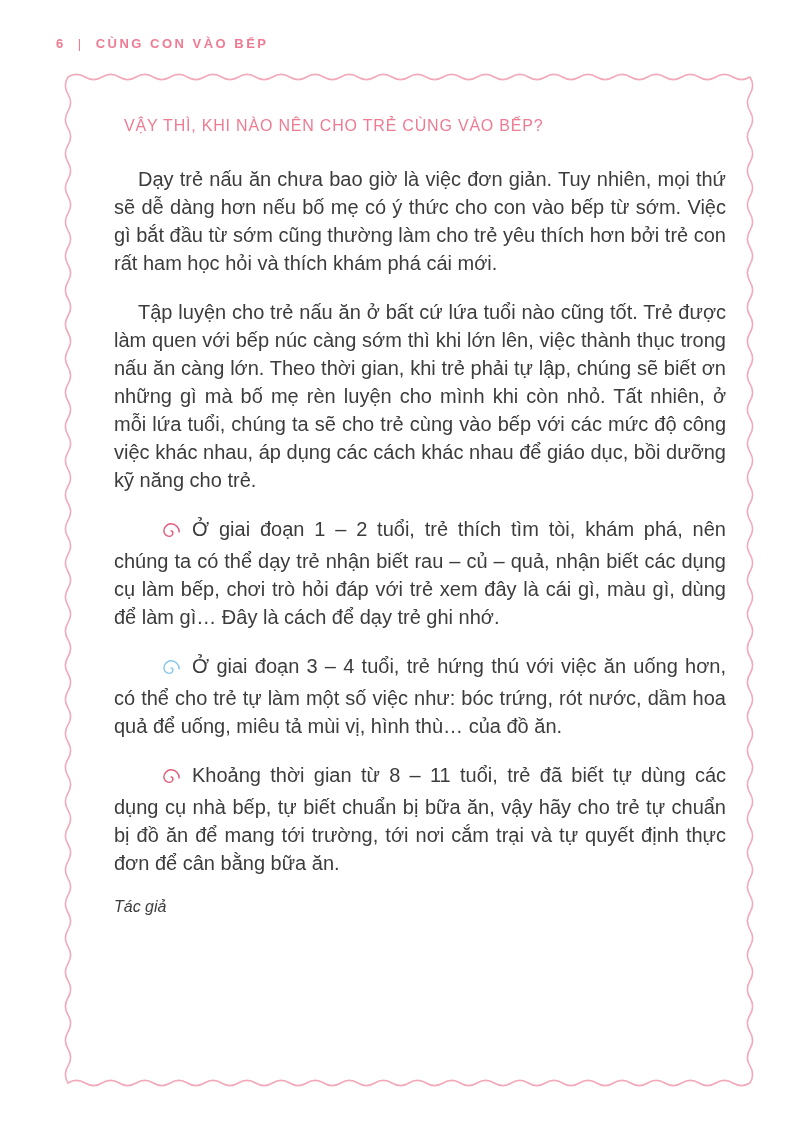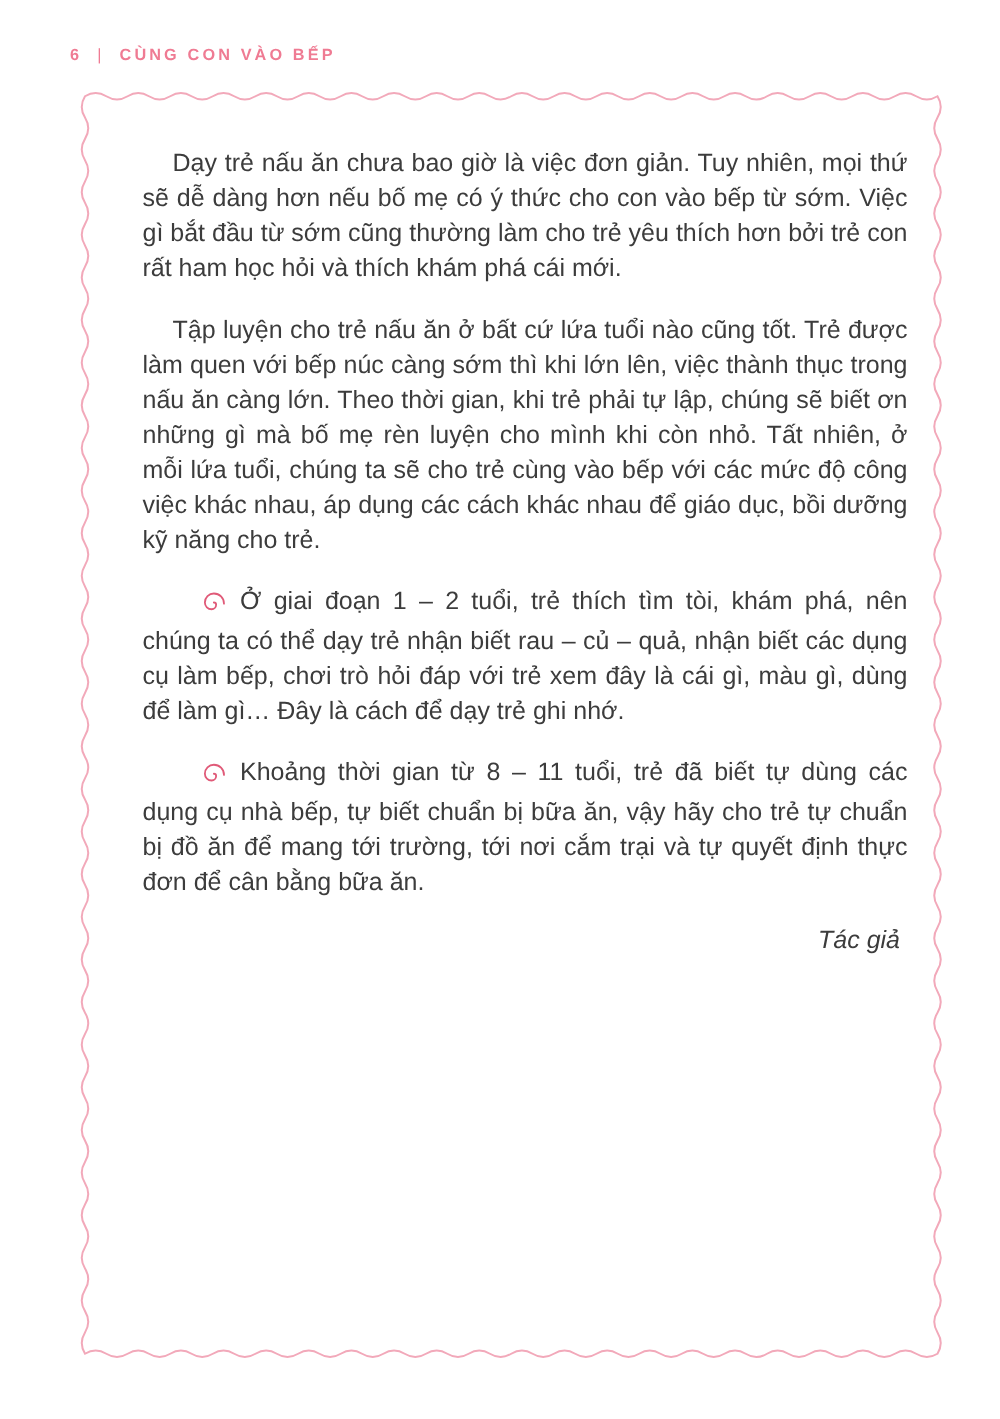--- a/index.html
+++ b/index.html
@@ -61,46 +61,49 @@
     text-indent: 24px;
     margin: 0 0 21px 0;
   }
   .yarn-icon {
     display: inline-block;
     vertical-align: -4px;
     margin-right: 10px;
   }
   .yarn-icon svg { display: inline-block; }
   .signature {
-    text-align: right;
     font-style: italic;
-    font-size: 20px;
+    font-size: 16px;
     color: var(--text-color);
     margin: 2px 6px 0 0;
   }
 </style>
 </head>
 <body>
 
 <div class="page-header">
   <span>6</span>
   <span class="sep">|</span>
   <span>CÙNG CON VÀO BẾP</span>
 </div>
 
 <div class="frame">
   <svg class="frame-border" xmlns="http://www.w3.org/2000/svg">
     <path id="wavy-path" fill="none" stroke-width="1.6" stroke-linecap="round" d="M 4 4 q 8.525 -5.2 17.05 0 q 8.525 5.2 17.05 0 q 8.525 -5.2 17.05 0 q 8.525 5.2 17.05 0 q 8.525 -5.2 17.05 0 q 8.525 5.2 17.05 0 q 8.525 -5.2 17.05 0 q 8.525 5.2 17.05 0 q 8.525 -5.2 17.05 0 q 8.525 5.2 17.05 0 q 8.525 -5.2 17.05 0 q 8.525 5.2 17.05 0 q 8.525 -5.2 17.05 0 q 8.525 5.2 17.05 0 q 8.525 -5.2 17.05 0 q 8.525 5.2 17.05 0 q 8.525 -5.2 17.05 0 q 8.525 5.2 17.05 0 q 8.525 -5.2 17.05 0 q 8.525 5.2 17.05 0 q 8.525 -5.2 17.05 0 q 8.525 5.2 17.05 0 q 8.525 -5.2 17.05 0 q 8.525 5.2 17.05 0 q 8.525 -5.2 17.05 0 q 8.525 5.2 17.05 0 q 8.525 -5.2 17.05 0 q 8.525 5.2 17.05 0 q 8.525 -5.2 17.05 0 q 8.525 5.2 17.05 0 q 8.525 -5.2 17.05 0 q 8.525 5.2 17.05 0 q 8.525 -5.2 17.05 0 q 8.525 5.2 17.05 0 q 8.525 -5.2 17.05 0 q 8.525 5.2 17.05 0 q 8.525 -5.2 17.05 0 q 8.525 5.2 17.05 0 q 8.525 -5.2 17.05 0 q 8.525 5.2 17.05 0 q 5.2 8.525423728813559 0 17.050847457627118 q -5.2 8.525423728813559 0 17.050847457627118 q 5.2 8.525423728813559 0 17.050847457627118 q -5.2 8.525423728813559 0 17.050847457627118 q 5.2 8.525423728813559 0 17.050847457627118 q -5.2 8.525423728813559 0 17.050847457627118 q 5.2 8.525423728813559 0 17.050847457627118 q -5.2 8.525423728813559 0 17.050847457627118 q 5.2 8.525423728813559 0 17.050847457627118 q -5.2 8.525423728813559 0 17.050847457627118 q 5.2 8.525423728813559 0 17.050847457627118 q -5.2 8.525423728813559 0 17.050847457627118 q 5.2 8.525423728813559 0 17.050847457627118 q -5.2 8.525423728813559 0 17.050847457627118 q 5.2 8.525423728813559 0 17.050847457627118 q -5.2 8.525423728813559 0 17.050847457627118 q 5.2 8.525423728813559 0 17.050847457627118 q -5.2 8.525423728813559 0 17.050847457627118 q 5.2 8.525423728813559 0 17.050847457627118 q -5.2 8.525423728813559 0 17.050847457627118 q 5.2 8.525423728813559 0 17.050847457627118 q -5.2 8.525423728813559 0 17.050847457627118 q 5.2 8.525423728813559 0 17.050847457627118 q -5.2 8.525423728813559 0 17.050847457627118 q 5.2 8.525423728813559 0 17.050847457627118 q -5.2 8.525423728813559 0 17.050847457627118 q 5.2 8.525423728813559 0 17.050847457627118 q -5.2 8.525423728813559 0 17.050847457627118 q 5.2 8.525423728813559 0 17.050847457627118 q -5.2 8.525423728813559 0 17.050847457627118 q 5.2 8.525423728813559 0 17.050847457627118 q -5.2 8.525423728813559 0 17.050847457627118 q 5.2 8.525423728813559 0 17.050847457627118 q -5.2 8.525423728813559 0 17.050847457627118 q 5.2 8.525423728813559 0 17.050847457627118 q -5.2 8.525423728813559 0 17.050847457627118 q 5.2 8.525423728813559 0 17.050847457627118 q -5.2 8.525423728813559 0 17.050847457627118 q 5.2 8.525423728813559 0 17.050847457627118 q -5.2 8.525423728813559 0 17.050847457627118 q 5.2 8.525423728813559 0 17.050847457627118 q -5.2 8.525423728813559 0 17.050847457627118 q 5.2 8.525423728813559 0 17.050847457627118 q -5.2 8.525423728813559 0 17.050847457627118 q 5.2 8.525423728813559 0 17.050847457627118 q -5.2 8.525423728813559 0 17.050847457627118 q 5.2 8.525423728813559 0 17.050847457627118 q -5.2 8.525423728813559 0 17.050847457627118 q 5.2 8.525423728813559 0 17.050847457627118 q -5.2 8.525423728813559 0 17.050847457627118 q 5.2 8.525423728813559 0 17.050847457627118 q -5.2 8.525423728813559 0 17.050847457627118 q 5.2 8.525423728813559 0 17.050847457627118 q -5.2 8.525423728813559 0 17.050847457627118 q 5.2 8.525423728813559 0 17.050847457627118 q -5.2 8.525423728813559 0 17.050847457627118 q 5.2 8.525423728813559 0 17.050847457627118 q -5.2 8.525423728813559 0 17.050847457627118 q 5.2 8.525423728813559 0 17.050847457627118 q -8.525 5.2 -17.05 0 q -8.525 -5.2 -17.05 0 q -8.525 5.2 -17.05 0 q -8.525 -5.2 -17.05 0 q -8.525 5.2 -17.05 0 q -8.525 -5.2 -17.05 0 q -8.525 5.2 -17.05 0 q -8.525 -5.2 -17.05 0 q -8.525 5.2 -17.05 0 q -8.525 -5.2 -17.05 0 q -8.525 5.2 -17.05 0 q -8.525 -5.2 -17.05 0 q -8.525 5.2 -17.05 0 q -8.525 -5.2 -17.05 0 q -8.525 5.2 -17.05 0 q -8.525 -5.2 -17.05 0 q -8.525 5.2 -17.05 0 q -8.525 -5.2 -17.05 0 q -8.525 5.2 -17.05 0 q -8.525 -5.2 -17.05 0 q -8.525 5.2 -17.05 0 q -8.525 -5.2 -17.05 0 q -8.525 5.2 -17.05 0 q -8.525 -5.2 -17.05 0 q -8.525 5.2 -17.05 0 q -8.525 -5.2 -17.05 0 q -8.525 5.2 -17.05 0 q -8.525 -5.2 -17.05 0 q -8.525 5.2 -17.05 0 q -8.525 -5.2 -17.05 0 q -8.525 5.2 -17.05 0 q -8.525 -5.2 -17.05 0 q -8.525 5.2 -17.05 0 q -8.525 -5.2 -17.05 0 q -8.525 5.2 -17.05 0 q -8.525 -5.2 -17.05 0 q -8.525 5.2 -17.05 0 q -8.525 -5.2 -17.05 0 q -8.525 5.2 -17.05 0 q -8.525 -5.2 -17.05 0 q -5.2 -8.525423728813559 0 -17.050847457627118 q 5.2 -8.525423728813559 0 -17.050847457627118 q -5.2 -8.525423728813559 0 -17.050847457627118 q 5.2 -8.525423728813559 0 -17.050847457627118 q -5.2 -8.525423728813559 0 -17.050847457627118 q 5.2 -8.525423728813559 0 -17.050847457627118 q -5.2 -8.525423728813559 0 -17.050847457627118 q 5.2 -8.525423728813559 0 -17.050847457627118 q -5.2 -8.525423728813559 0 -17.050847457627118 q 5.2 -8.525423728813559 0 -17.050847457627118 q -5.2 -8.525423728813559 0 -17.050847457627118 q 5.2 -8.525423728813559 0 -17.050847457627118 q -5.2 -8.525423728813559 0 -17.050847457627118 q 5.2 -8.525423728813559 0 -17.050847457627118 q -5.2 -8.525423728813559 0 -17.050847457627118 q 5.2 -8.525423728813559 0 -17.050847457627118 q -5.2 -8.525423728813559 0 -17.050847457627118 q 5.2 -8.525423728813559 0 -17.050847457627118 q -5.2 -8.525423728813559 0 -17.050847457627118 q 5.2 -8.525423728813559 0 -17.050847457627118 q -5.2 -8.525423728813559 0 -17.050847457627118 q 5.2 -8.525423728813559 0 -17.050847457627118 q -5.2 -8.525423728813559 0 -17.050847457627118 q 5.2 -8.525423728813559 0 -17.050847457627118 q -5.2 -8.525423728813559 0 -17.050847457627118 q 5.2 -8.525423728813559 0 -17.050847457627118 q -5.2 -8.525423728813559 0 -17.050847457627118 q 5.2 -8.525423728813559 0 -17.050847457627118 q -5.2 -8.525423728813559 0 -17.050847457627118 q 5.2 -8.525423728813559 0 -17.050847457627118 q -5.2 -8.525423728813559 0 -17.050847457627118 q 5.2 -8.525423728813559 0 -17.050847457627118 q -5.2 -8.525423728813559 0 -17.050847457627118 q 5.2 -8.525423728813559 0 -17.050847457627118 q -5.2 -8.525423728813559 0 -17.050847457627118 q 5.2 -8.525423728813559 0 -17.050847457627118 q -5.2 -8.525423728813559 0 -17.050847457627118 q 5.2 -8.525423728813559 0 -17.050847457627118 q -5.2 -8.525423728813559 0 -17.050847457627118 q 5.2 -8.525423728813559 0 -17.050847457627118 q -5.2 -8.525423728813559 0 -17.050847457627118 q 5.2 -8.525423728813559 0 -17.050847457627118 q -5.2 -8.525423728813559 0 -17.050847457627118 q 5.2 -8.525423728813559 0 -17.050847457627118 q -5.2 -8.525423728813559 0 -17.050847457627118 q 5.2 -8.525423728813559 0 -17.050847457627118 q -5.2 -8.525423728813559 0 -17.050847457627118 q 5.2 -8.525423728813559 0 -17.050847457627118 q -5.2 -8.525423728813559 0 -17.050847457627118 q 5.2 -8.525423728813559 0 -17.050847457627118 q -5.2 -8.525423728813559 0 -17.050847457627118 q 5.2 -8.525423728813559 0 -17.050847457627118 q -5.2 -8.525423728813559 0 -17.050847457627118 q 5.2 -8.525423728813559 0 -17.050847457627118 q -5.2 -8.525423728813559 0 -17.050847457627118 q 5.2 -8.525423728813559 0 -17.050847457627118 q -5.2 -8.525423728813559 0 -17.050847457627118 q 5.2 -8.525423728813559 0 -17.050847457627118 q -5.2 -8.525423728813559 0 -17.050847457627118 Z" stroke="#f2a9ba"></path>
   </svg>
   <div class="content">
+    <h1 class="section-title">VẬY THÌ, KHI NÀO NÊN CHO TRẺ CÙNG VÀO BẾP?</h1>
     <div id="paragraphs">
         <p class="para"><span>Dạy trẻ nấu ăn chưa bao giờ là việc đơn giản. Tuy nhiên, mọi thứ sẽ dễ dàng hơn nếu bố mẹ có ý thức cho con vào bếp từ sớm. Việc gì bắt đầu từ sớm cũng thường làm cho trẻ yêu thích hơn bởi trẻ con rất ham học hỏi và thích khám phá cái mới.</span></p>
         <p class="para"><span>Tập luyện cho trẻ nấu ăn ở bất cứ lứa tuổi nào cũng tốt. Trẻ được làm quen với bếp núc càng sớm thì khi lớn lên, việc thành thục trong nấu ăn càng lớn. Theo thời gian, khi trẻ phải tự lập, chúng sẽ biết ơn những gì mà bố mẹ rèn luyện cho mình khi còn nhỏ. Tất nhiên, ở mỗi lứa tuổi, chúng ta sẽ cho trẻ cùng vào bếp với các mức độ công việc khác nhau, áp dụng các cách khác nhau để giáo dục, bồi dưỡng kỹ năng cho trẻ.</span></p>
         <p class="para"><span class="yarn-icon"><svg viewBox="0 0 22 20" width="20" height="18">
               <path d="M10 10 a2 2 0 0 1 2 2 a4 4 0 0 1 -4 4 a6 6 0 0 1 -6 -6 a8 8 0 0 1 8 -8 a9 9 0 0 1 9 9" fill="none" stroke="#e05a78" stroke-width="1.6" stroke-linecap="round"></path>
             </svg></span><span>Ở giai đoạn 1 – 2 tuổi, trẻ thích tìm tòi, khám phá, nên chúng ta có thể dạy trẻ nhận biết rau – củ – quả, nhận biết các dụng cụ làm bếp, chơi trò hỏi đáp với trẻ xem đây là cái gì, màu gì, dùng để làm gì… Đây là cách để dạy trẻ ghi nhớ.</span></p>
+        <p class="para"><span class="yarn-icon"><svg viewBox="0 0 22 20" width="20" height="18">
+              <path d="M10 10 a2 2 0 0 1 2 2 a4 4 0 0 1 -4 4 a6 6 0 0 1 -6 -6 a8 8 0 0 1 8 -8 a9 9 0 0 1 9 9" fill="none" stroke="#85c6e8" stroke-width="1.6" stroke-linecap="round"></path>
+            </svg></span><span>Ở giai đoạn 3 – 4 tuổi, trẻ hứng thú với việc ăn uống hơn, có thể cho trẻ tự làm một số việc như: bóc trứng, rót nước, dầm hoa quả để uống, miêu tả mùi vị, hình thù… của đồ ăn.</span></p>
         <p class="para"><span class="yarn-icon"><svg viewBox="0 0 22 20" width="20" height="18">
               <path d="M10 10 a2 2 0 0 1 2 2 a4 4 0 0 1 -4 4 a6 6 0 0 1 -6 -6 a8 8 0 0 1 8 -8 a9 9 0 0 1 9 9" fill="none" stroke="#e05a78" stroke-width="1.6" stroke-linecap="round"></path>
             </svg></span><span>Khoảng thời gian từ 8 – 11 tuổi, trẻ đã biết tự dùng các dụng cụ nhà bếp, tự biết chuẩn bị bữa ăn, vậy hãy cho trẻ tự chuẩn bị đồ ăn để mang tới trường, tới nơi cắm trại và tự quyết định thực đơn để cân bằng bữa ăn.</span></p>
       </div>
     <div class="signature">Tác giả</div>
   </div>
 </div>
 
 </body></html>

